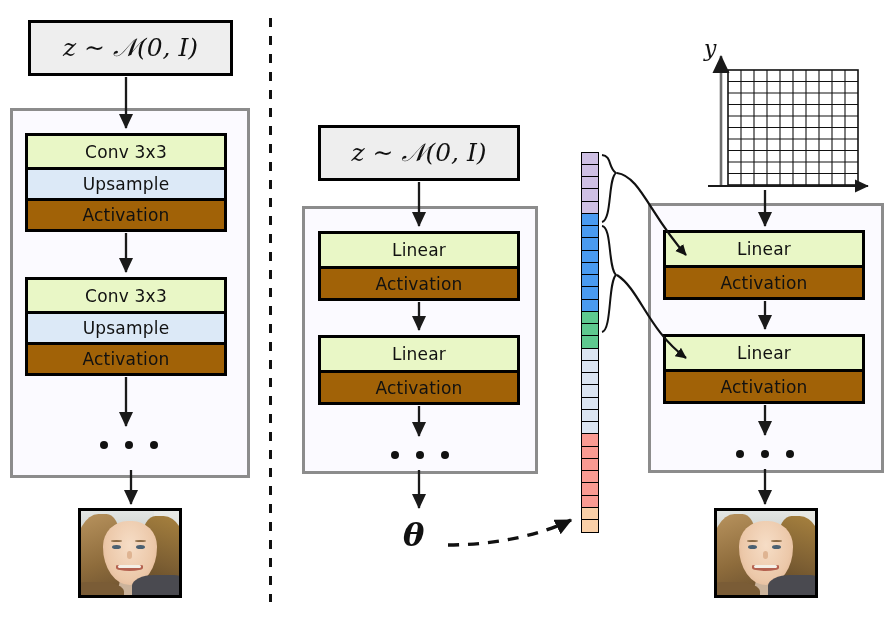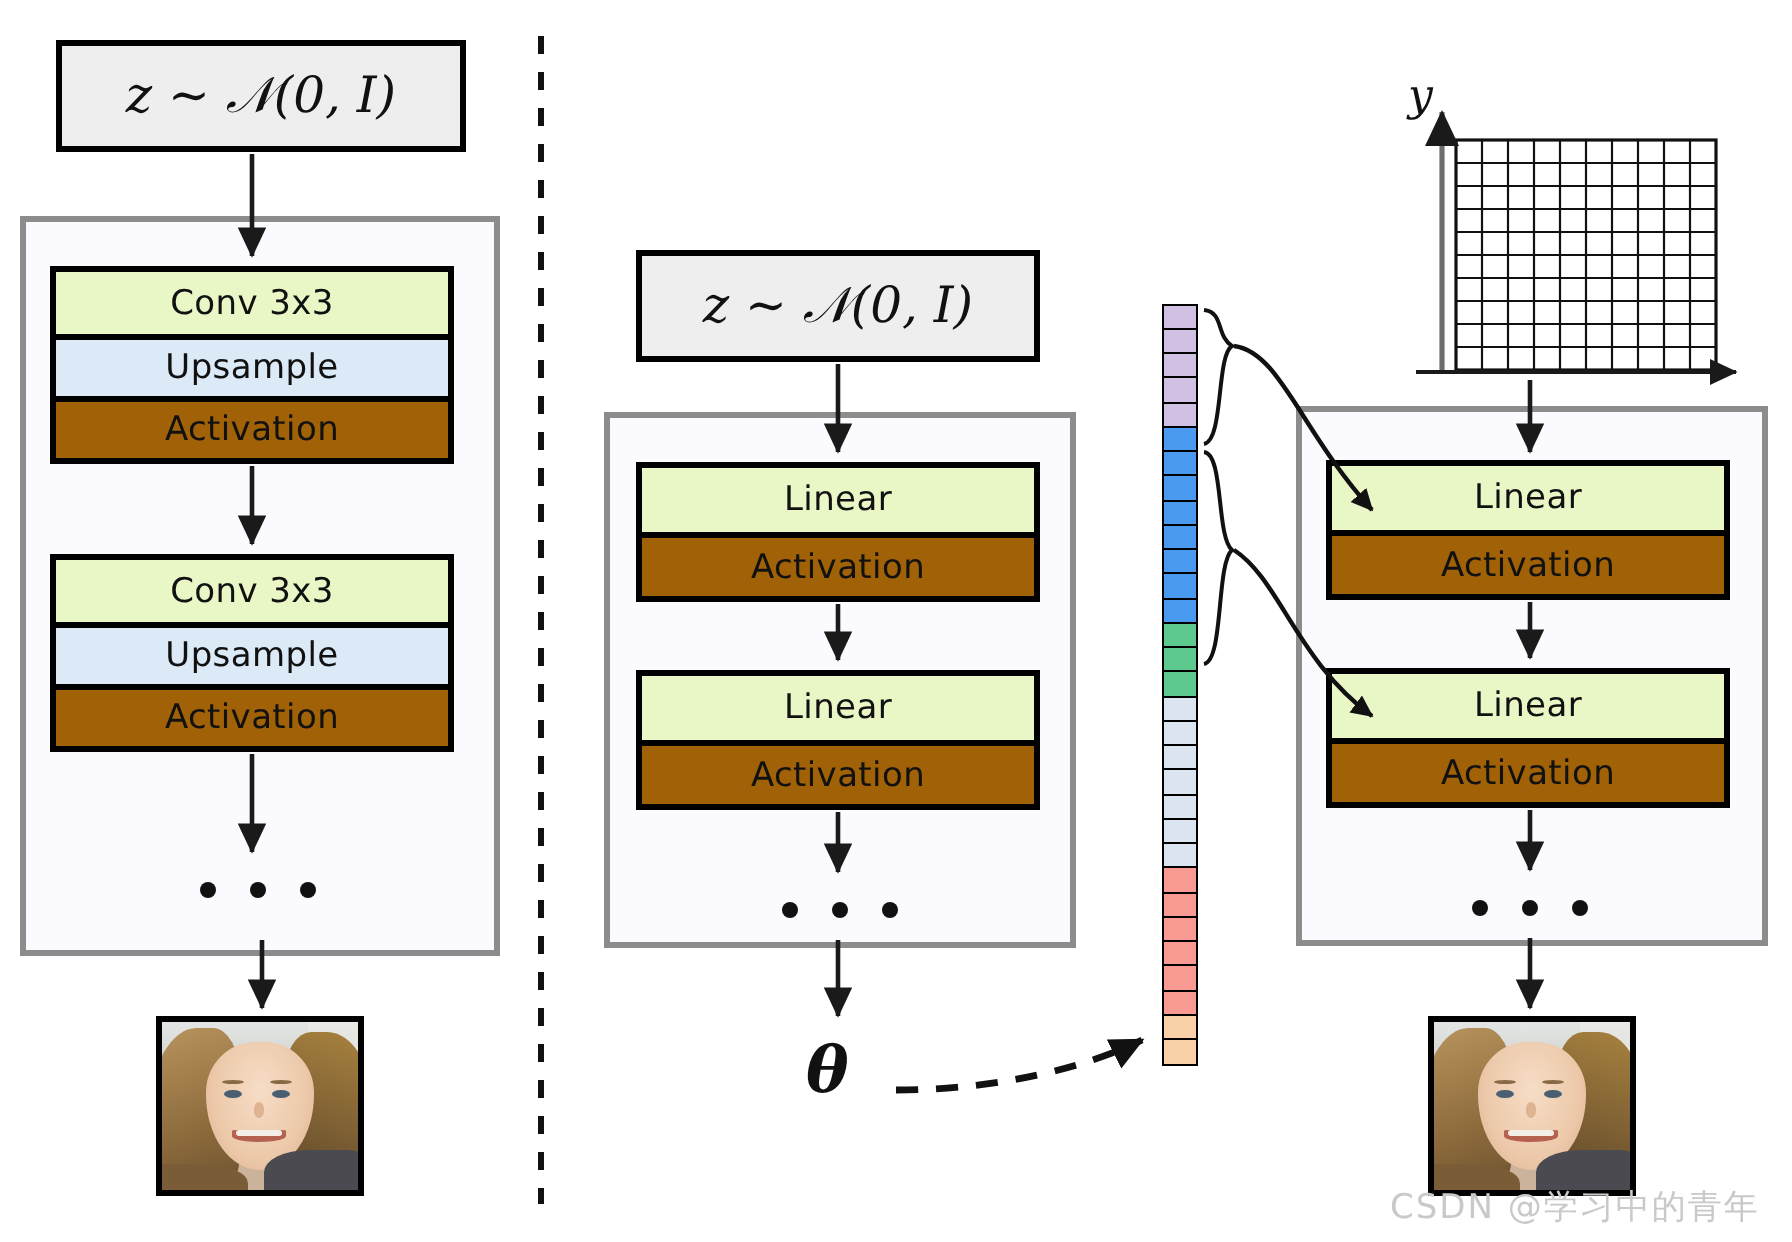--- a/index.html
+++ b/index.html
@@ -261,21 +261,20 @@
     <div class="eyeL"></div>
       <div class="eyeR"></div>
     <div class="nose"></div>
     <div class="mouth">
         <div class="teeth"></div>
       </div>
     <div class="shoulderL"></div>
       <div class="shoulder"></div>
   </div>
 
-  <div class="wm" style="left:695px;top:592px;">CSDN @学习中的青年</div>
 
   <svg class="overlay" viewBox="0 0 896 621">
     <defs>
       <marker id="ar" markerWidth="9" markerHeight="9" refX="6.2" refY="3.1" orient="auto" markerUnits="strokeWidth">
         <path d="M0,0 L6.6,3.1 L0,6.2 z" fill="#1a1a1a"></path>
       </marker>
       <marker id="arThin" markerWidth="10" markerHeight="10" refX="6.6" refY="3.3" orient="auto" markerUnits="strokeWidth">
         <path d="M0,0 L7,3.3 L0,6.6 z" fill="#1a1a1a"></path>
       </marker>
       <marker id="arFat" markerWidth="7" markerHeight="7" refX="4.6" refY="2.4" orient="auto" markerUnits="strokeWidth">

